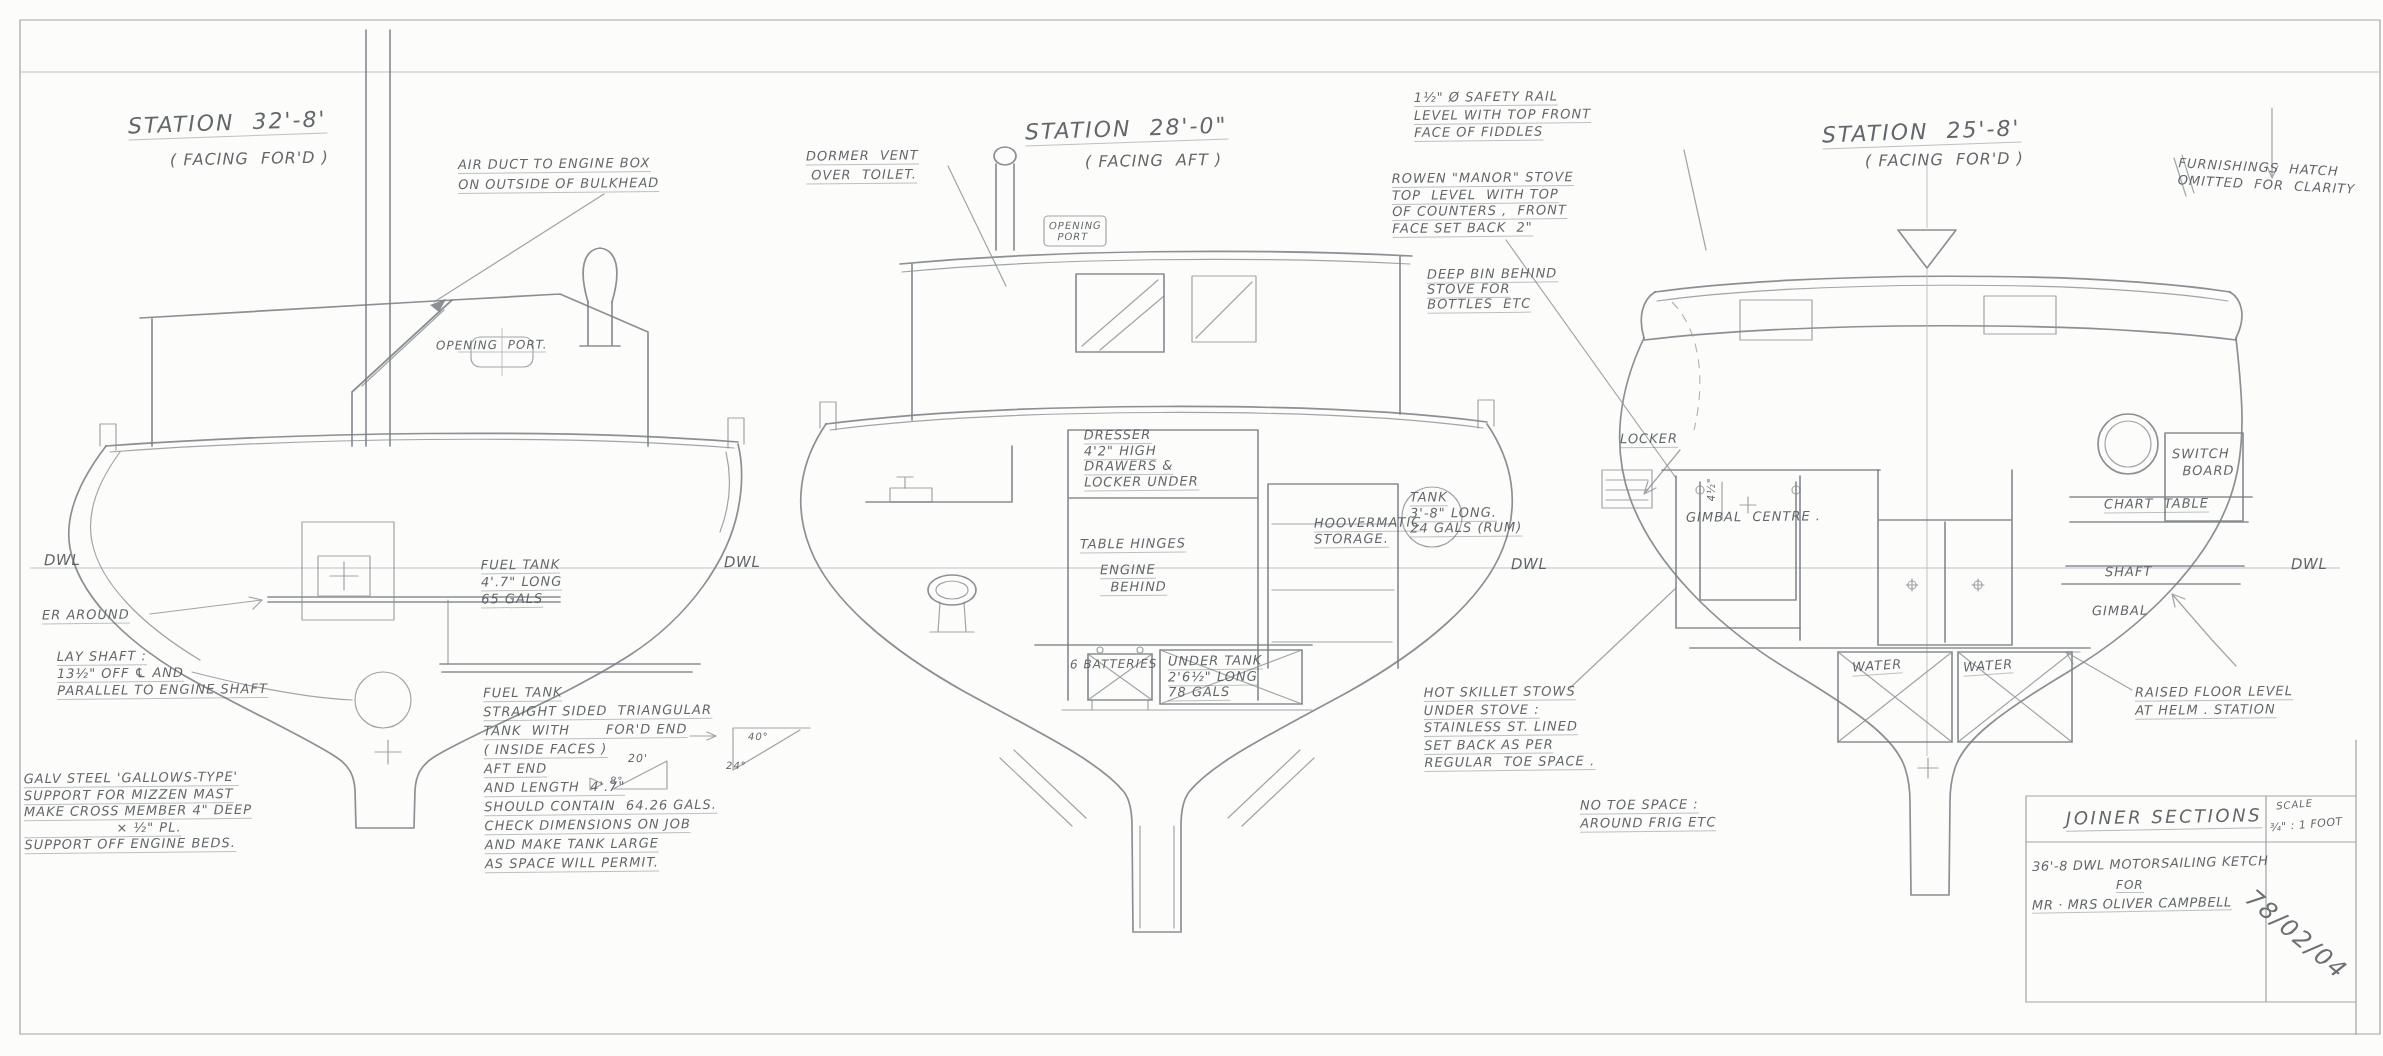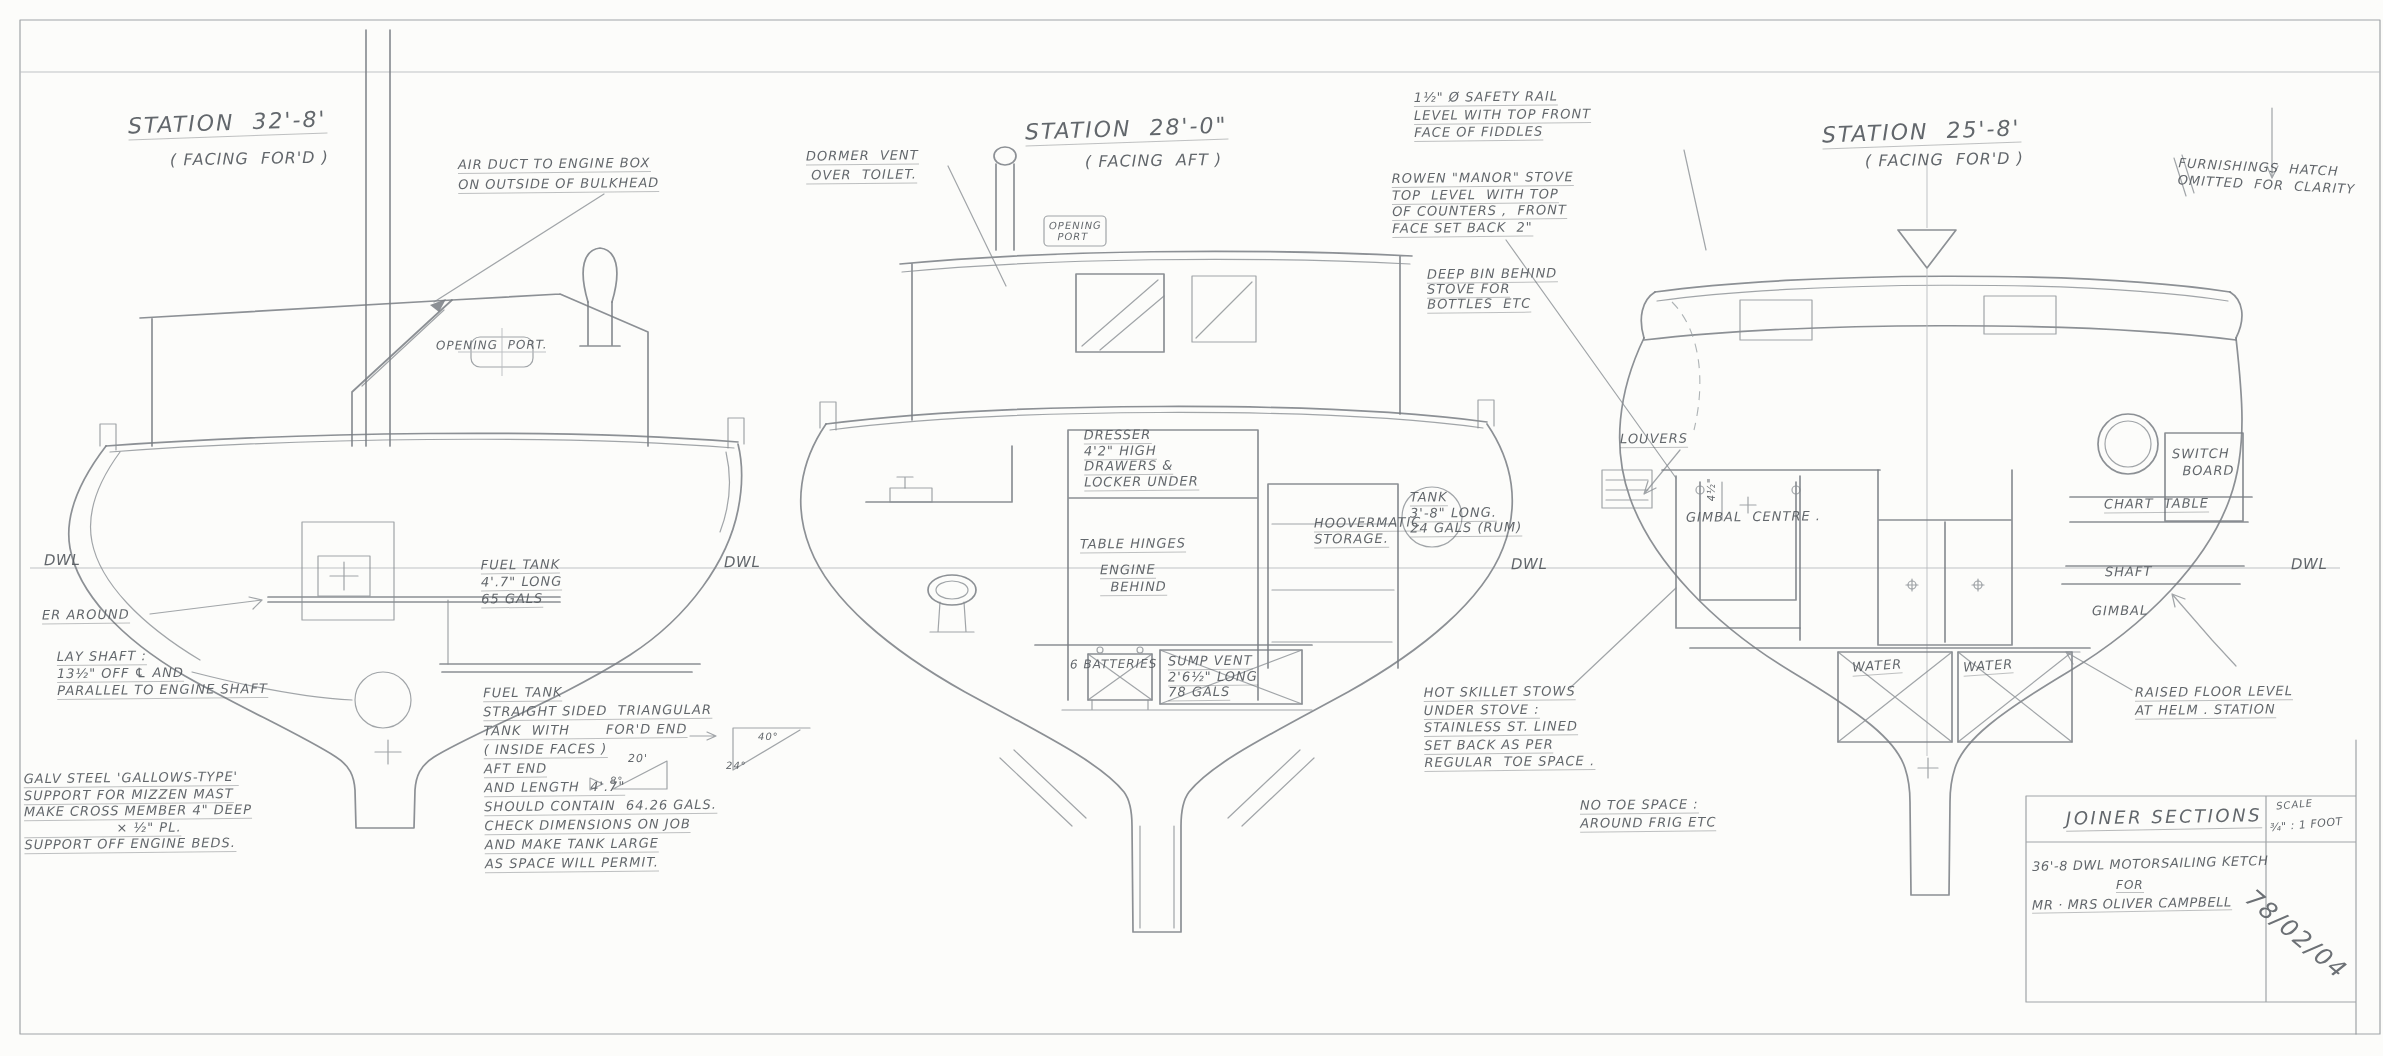--- a/index.html
+++ b/index.html
@@ -208,37 +208,37 @@
       <div class="note" style="left: 436px; top: 337px; font-size: 12px;"><span class="ln"><span class="t">OPENING  PORT.</span></span></div>
       <div class="note u" style="left: 481px; top: 556px; line-height: 17px;"><span class="ln"><span class="t">FUEL TANK</span></span><span class="ln"><span class="t">4'.7" LONG</span></span><span class="ln"><span class="t">65 GALS</span></span></div>
       <div class="note script" style="left: 44px; top: 552px;"><span class="ln"><span class="t">DWL</span></span></div>
       <div class="note script" style="left: 724px; top: 554px;"><span class="ln"><span class="t">DWL</span></span></div>
       <div class="note u" style="left: 42px; top: 606px;"><span class="ln"><span class="t">ER AROUND</span></span></div>
       <div class="note u" style="left: 57px; top: 647px; line-height: 17px;"><span class="ln"><span class="t">LAY SHAFT :</span></span><span class="ln"><span class="t">13½" OFF ℄ AND</span></span><span class="ln"><span class="t">PARALLEL TO ENGINE SHAFT</span></span></div>
       <div class="note u" style="left: 24px; top: 770px; line-height: 16.5px;"><span class="ln"><span class="t">GALV STEEL 'GALLOWS-TYPE'</span></span><span class="ln"><span class="t">SUPPORT FOR MIZZEN MAST</span></span><span class="ln"><span class="t">MAKE CROSS MEMBER 4" DEEP</span></span><span class="ln"><span class="t">                  × ½" PL.</span></span><span class="ln"><span class="t">SUPPORT OFF ENGINE BEDS.</span></span></div>
       <div class="note u" style="left: 484px; top: 682px; line-height: 19px;"><span class="ln"><span class="t">FUEL TANK</span></span><span class="ln"><span class="t">STRAIGHT SIDED  TRIANGULAR</span></span><span class="ln"><span class="t">TANK  WITH       FOR'D END</span></span><span class="ln"><span class="t">( INSIDE FACES )</span></span><span class="ln"><span class="t">AFT END</span></span><span class="ln"><span class="t"></span></span><span class="ln"><span class="t">AND LENGTH  4'.7"</span></span><span class="ln"><span class="t">SHOULD CONTAIN  64.26 GALS.</span></span><span class="ln"><span class="t">CHECK DIMENSIONS ON JOB</span></span><span class="ln"><span class="t">AND MAKE TANK LARGE</span></span><span class="ln"><span class="t">AS SPACE WILL PERMIT.</span></span></div>
       <div class="note" style="left: 628px; top: 750px; font-size: 11px;"><span class="ln"><span class="t">20'</span></span></div>
       <div class="note" style="left: 610px; top: 772px; font-size: 10px;"><span class="ln"><span class="t">8°</span></span></div>
-      <div class="note" style="left: 748px; top: 728px; font-size: 10px; margin-left: 10px;"><span class="ln"><span class="t">40°</span></span></div>
+      <div class="note" style="left: 748px; top: 728px; font-size: 10px;"><span class="ln"><span class="t">40°</span></span></div>
       <div class="note" style="left: 726px; top: 757px; font-size: 10px;"><span class="ln"><span class="t">24°</span></span></div>
       <div class="note u" style="left: 806px; top: 146px; line-height: 19px;"><span class="ln"><span class="t">DORMER  VENT</span></span><span class="ln"><span class="t"> OVER  TOILET.</span></span></div>
       <div class="note" style="left: 1049px; top: 220px; font-size: 10px; line-height: 11px;"><span class="ln"><span class="t">OPENING</span></span><span class="ln"><span class="t">  PORT</span></span></div>
       <div class="note u" style="left: 1084px; top: 427px; line-height: 15.5px;"><span class="ln"><span class="t">DRESSER</span></span><span class="ln"><span class="t">4'2" HIGH</span></span><span class="ln"><span class="t">DRAWERS &amp;</span></span><span class="ln"><span class="t">LOCKER UNDER</span></span></div>
       <div class="note u" style="left: 1080px; top: 535px;"><span class="ln"><span class="t">TABLE HINGES</span></span></div>
       <div class="note u" style="left: 1100px; top: 561px; line-height: 17px;"><span class="ln"><span class="t">ENGINE</span></span><span class="ln"><span class="t">  BEHIND</span></span></div>
       <div class="note u" style="left: 1314px; top: 515px; line-height: 16px;"><span class="ln"><span class="t">HOOVERMATIC</span></span><span class="ln"><span class="t">STORAGE.</span></span></div>
       <div class="note u" style="left: 1410px; top: 489px; line-height: 15.5px;"><span class="ln"><span class="t">TANK</span></span><span class="ln"><span class="t">3'-8" LONG.</span></span><span class="ln"><span class="t">24 GALS (RUM)</span></span></div>
       <div class="note script" style="left: 1511px; top: 556px;"><span class="ln"><span class="t">DWL</span></span></div>
       <div class="note" style="left: 1070px; top: 656px; font-size: 12px;"><span class="ln"><span class="t">6 BATTERIES</span></span></div>
-      <div class="note u" style="left: 1168px; top: 653px; line-height: 15.5px;"><span class="ln"><span class="t">SUMP VENT</span></span><span class="ln"><span class="t">2'6½" LONG</span></span><span class="ln"><span class="t">78 GALS</span></span></div>
+      <div class="note u" style="left: 1168px; top: 653px; line-height: 15.5px;"><span class="ln"><span class="t">UNDER TANK</span></span><span class="ln"><span class="t">2'6½" LONG</span></span><span class="ln"><span class="t">78 GALS</span></span></div>
       <div class="note u" style="left: 1414px; top: 88px; line-height: 17.5px;"><span class="ln"><span class="t">1½" Ø SAFETY RAIL</span></span><span class="ln"><span class="t">LEVEL WITH TOP FRONT</span></span><span class="ln"><span class="t">FACE OF FIDDLES</span></span></div>
       <div class="note u" style="left: 1392px; top: 170px; line-height: 16.5px;"><span class="ln"><span class="t">ROWEN "MANOR" STOVE</span></span><span class="ln"><span class="t">TOP  LEVEL  WITH TOP</span></span><span class="ln"><span class="t">OF COUNTERS ,  FRONT</span></span><span class="ln"><span class="t">FACE SET BACK  2"</span></span></div>
       <div class="note u" style="left: 1427px; top: 266px; line-height: 15px;"><span class="ln"><span class="t">DEEP BIN BEHIND</span></span><span class="ln"><span class="t">STOVE FOR</span></span><span class="ln"><span class="t">BOTTLES  ETC</span></span></div>
       <div class="note" style="left: 2178px; top: 160px; line-height: 16.5px; transform: rotate(3deg);"><span class="ln"><span class="t">FURNISHINGS  HATCH</span></span><span class="ln"><span class="t">OMITTED  FOR  CLARITY</span></span></div>
-      <div class="note u" style="left: 1620px; top: 430px;"><span class="ln"><span class="t">LOUVERS</span></span></div>
+      <div class="note u" style="left: 1620px; top: 430px;"><span class="ln"><span class="t">LOCKER</span></span></div>
       <div class="note" style="left: 1700px; top: 481px; font-size: 10px; transform: rotate(-90deg);"><span class="ln"><span class="t">4½"</span></span></div>
       <div class="note" style="left: 1686px; top: 508px;"><span class="ln"><span class="t">GIMBAL  CENTRE .</span></span></div>
       <div class="note" style="left: 2172px; top: 445px; line-height: 17px;"><span class="ln"><span class="t">SWITCH</span></span><span class="ln"><span class="t">  BOARD</span></span></div>
       <div class="note u" style="left: 2104px; top: 495px;"><span class="ln"><span class="t">CHART  TABLE</span></span></div>
       <div class="note" style="left: 2105px; top: 563px;"><span class="ln"><span class="t">SHAFT</span></span></div>
       <div class="note" style="left: 2092px; top: 602px;"><span class="ln"><span class="t">GIMBAL</span></span></div>
       <div class="note script" style="left: 2291px; top: 556px;"><span class="ln"><span class="t">DWL</span></span></div>
       <div class="note u" style="left: 1852px; top: 657px; font-size: 13px; transform: rotate(-4deg);"><span class="ln"><span class="t">WATER</span></span></div>
       <div class="note u" style="left: 1963px; top: 657px; font-size: 13px; transform: rotate(-4deg);"><span class="ln"><span class="t">WATER</span></span></div>
       <div class="note u" style="left: 2135px; top: 683px; line-height: 17.5px;"><span class="ln"><span class="t">RAISED FLOOR LEVEL</span></span><span class="ln"><span class="t">AT HELM . STATION</span></span></div>

